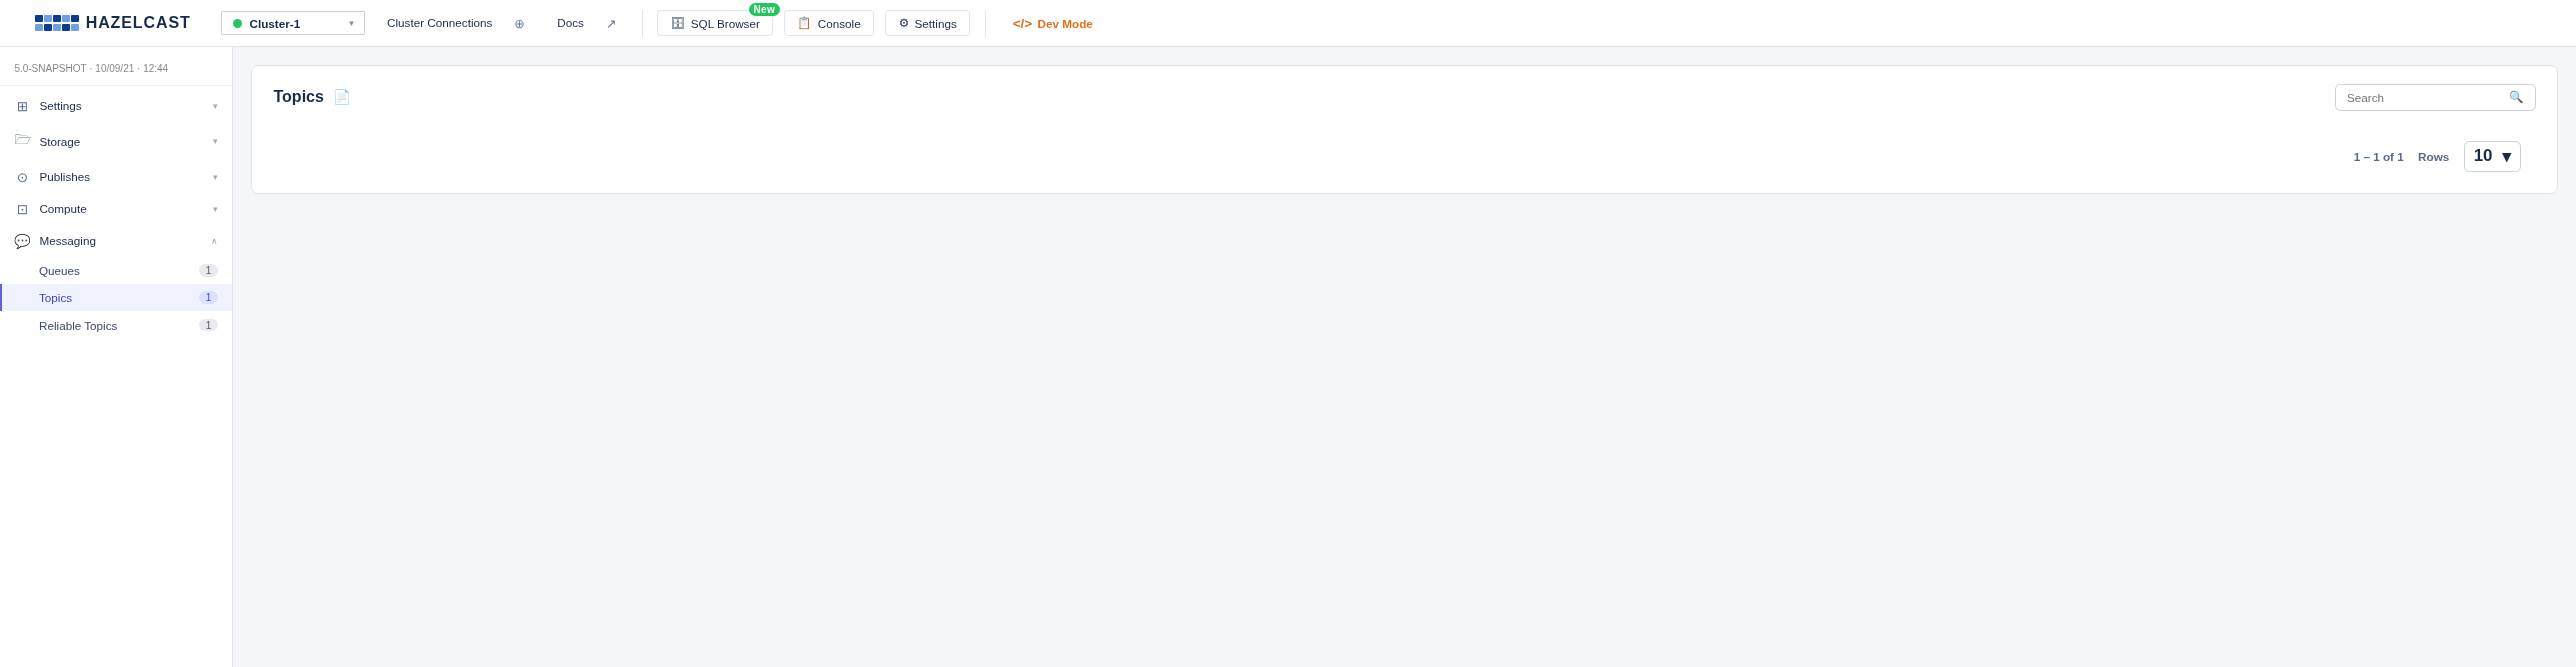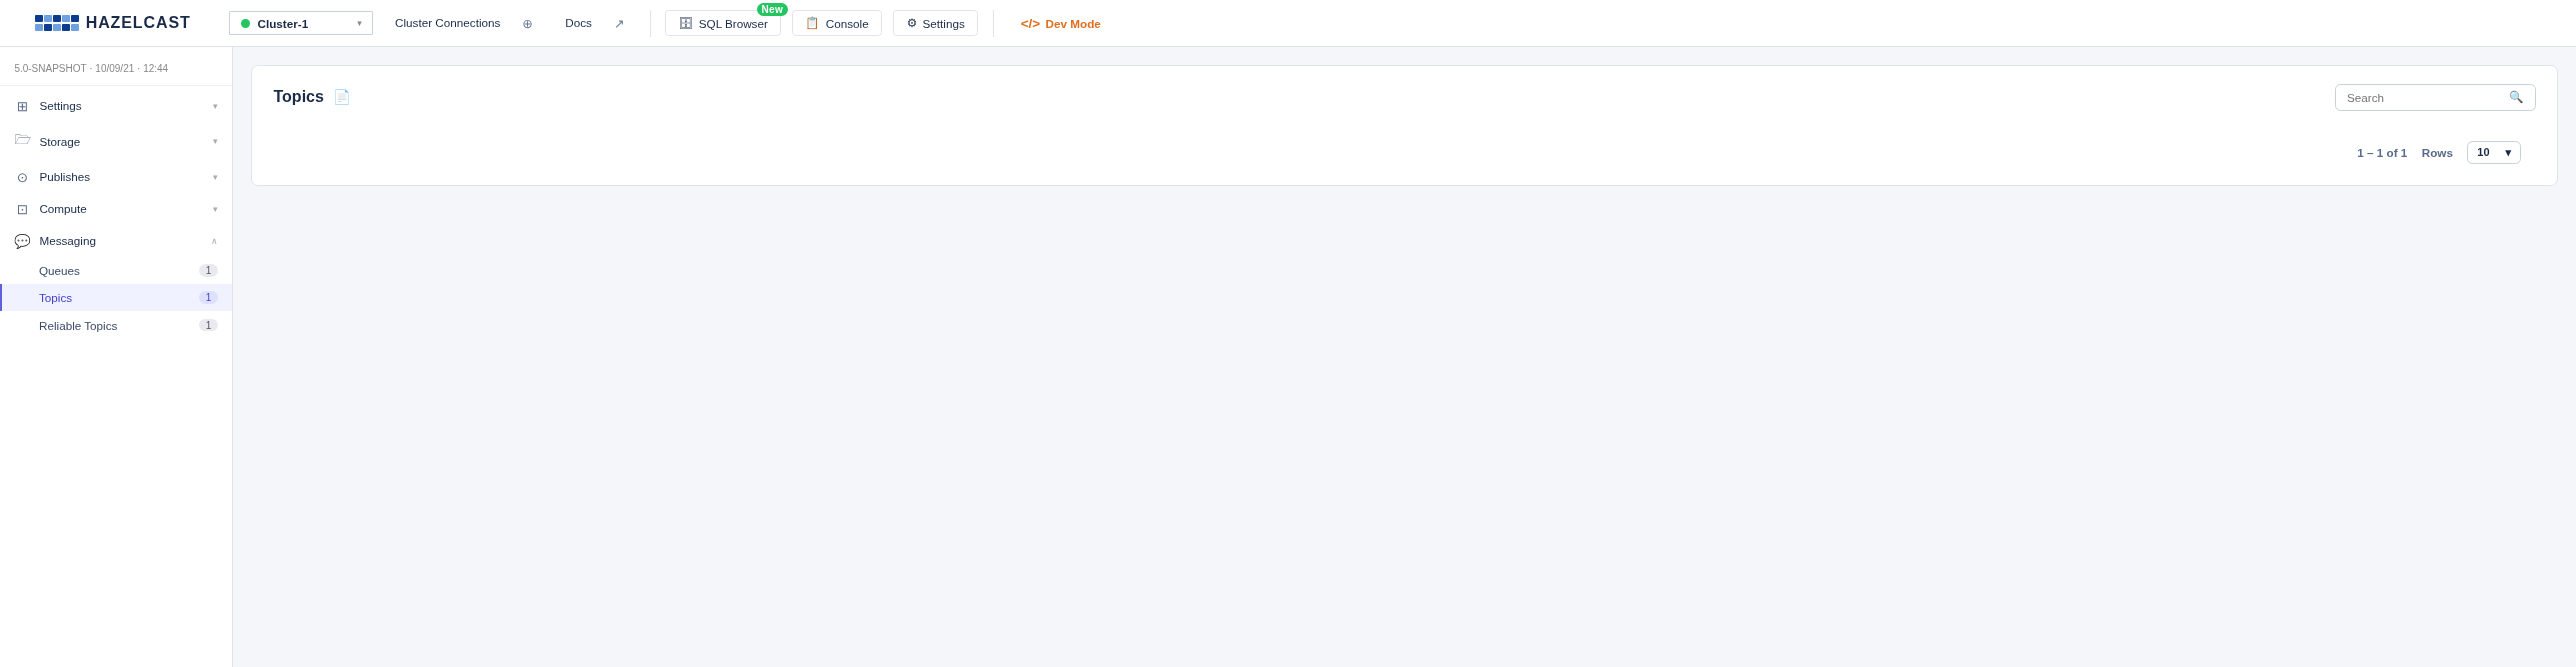--- a/index.html
+++ b/index.html
@@ -4,21 +4,21 @@
   <style>
     * { box-sizing: border-box; margin: 0; padding: 0; }
     body { font-family: -apple-system, BlinkMacSystemFont, 'Segoe UI', Arial, sans-serif; background: #f4f6f9; font-size: 11.7px; color: #1a2b4a; }
 
     
     .top-nav {
       display: flex; align-items: center; background: #fff;
       border-bottom: 0.9px solid #e0e4ea; height: 47px; padding: 0 14.4px; gap: 10.8px;
       position: fixed; top: 0; left: 0; right: 0; z-index: 100;
     }
-    .logo { display: flex; align-items: center; gap: 7.2px; margin-right: 28px; padding-left: 21px; }
+    .logo { display: flex; align-items: center; gap: 7.2px; margin-right: 20px; padding-left: 21px; }
     .logo-icon { display: grid; grid-template-columns: repeat(5,7.2px); gap: 1.8px; }
     .logo-dot { width: 7.2px; height: 7.2px; background: #0d3b8e; border-radius: 0.9px; }
     .logo-dot.light { background: #6fa0e0; }
     .logo-text { font-size: 16px; font-weight: 700; color: #1a2b4a; letter-spacing: 0.9px; }
 
     .cluster-selector {
       display: flex; align-items: center; border: 0.9px solid #c8d0dc; border-radius: 1px;
       padding: 4.5px 10.8px; gap: 7.2px; cursor: pointer; background: #fff; min-width: 144px;
     }
     .cluster-dot { width: 9px; height: 9px; background: #22c55e; border-radius: 50%; }
@@ -122,21 +122,21 @@
     }
     .data-table tr:last-child td { border-bottom: none; }
 
     .table-footer {
       display: flex; align-items: center; justify-content: flex-end;
       padding: 12.6px 14.4px 0; gap: 14.4px; font-size: 11.7px; color: #5a6a8a; font-weight: bold;
     }
     .rows-label { font-size: 11.7px; color: #5a6a8a; }
     .rows-select {
       display: flex; align-items: center; border: 0.9px solid #c8d0dc; border-radius: 5.4px;
-      padding: 3.6px 9px; gap: 16px; background: #fff; cursor: pointer; font-size: 11px; color: #1a2b4a;
+      padding: 3.6px 9px; gap: 10px; background: #fff; cursor: pointer; font-size: 17px; color: #1a2b4a;
     }
   </style>
 </head>
 <body>
 
 <nav class="top-nav">
   <div class="logo">
     <div class="logo-icon">
       <div class="logo-dot"></div>
       <div class="logo-dot light"></div>

